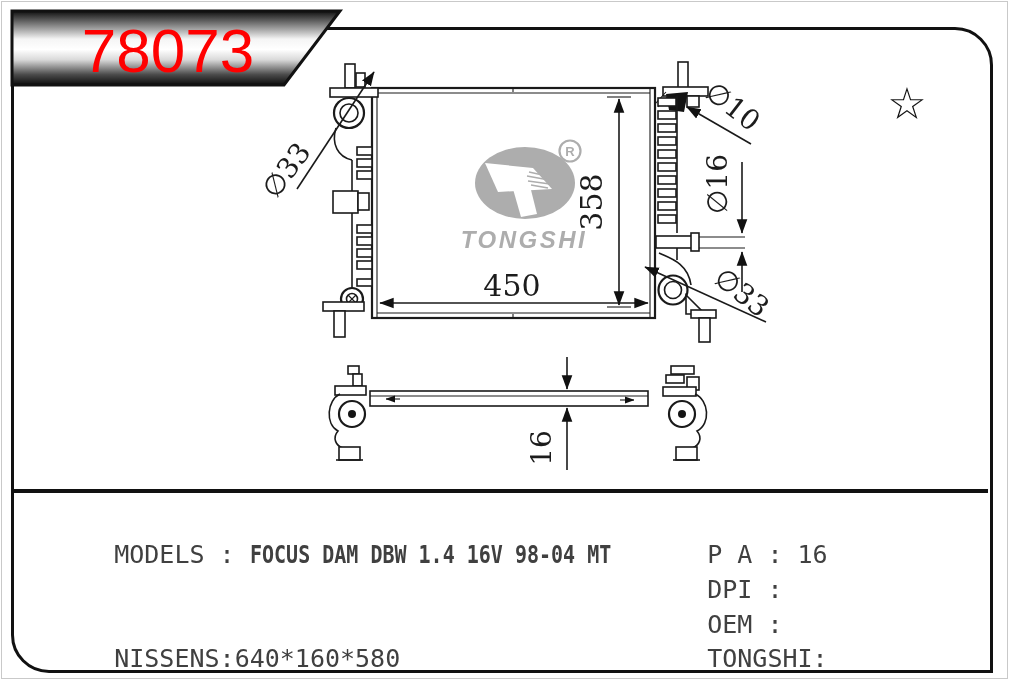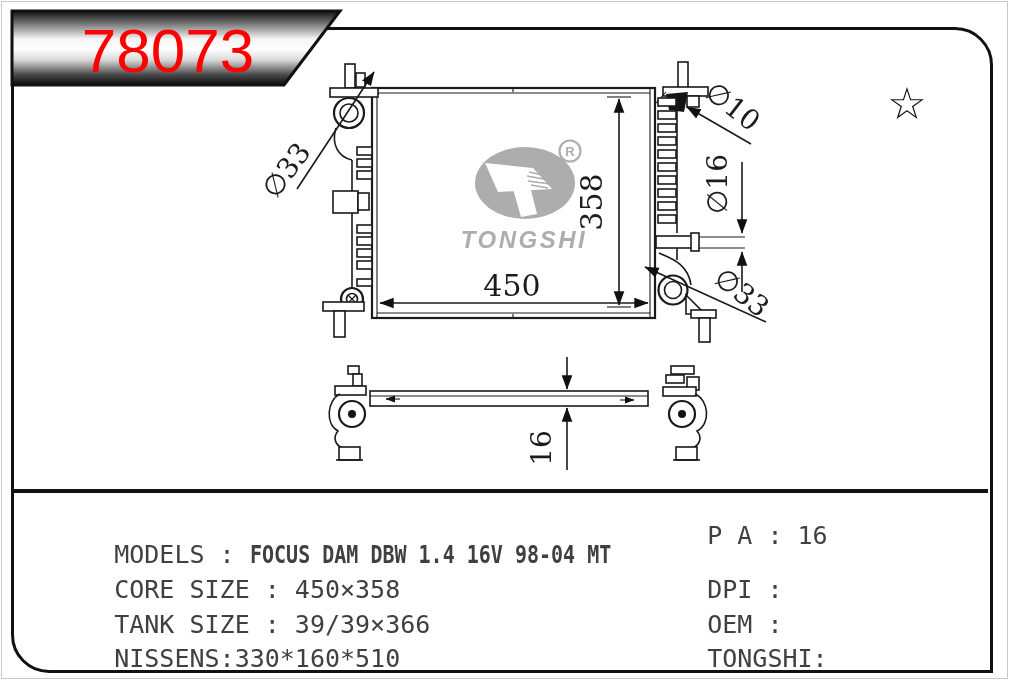--- a/index.html
+++ b/index.html
@@ -207,31 +207,25 @@
         <stop offset="1" stop-color="#0c0c0c"></stop>
       </linearGradient>
     </defs>
     <polygon points="2,3 330,3 274,77 2,77" fill="url(#mg)" stroke="#111" stroke-width="3"></polygon>
     <text x="158" y="64" text-anchor="middle" font-size="62" fill="#ff0000" font-family="Liberation Sans, sans-serif">78073</text>
   </svg>
 
   <div class="spec-row" style="left:54px;top:507px;">
     <span class="lbl">MODELS : </span><span class="val-bold">FOCUS DAM DBW 1.4 16V 98-04 MT</span>
   </div>
-  <div class="spec-row" style="left:54px;top:542px;">
-    <span class="lbl">CORE SIZE : </span><span class="val">450×358</span>
-  </div>
-  <div class="spec-row" style="left:54px;top:577px;">
-    <span class="lbl">TANK SIZE : </span><span class="val">39/39×366</span>
-  </div>
   <div class="spec-row" style="left:54px;top:611px;">
-    <span class="lbl">NISSENS:</span><span class="val">330*160*510</span>
-  </div>
-
-  <div class="spec-row" style="left:647px;top:488px;">
+    <span class="lbl">NISSENS:</span><span class="val">640*160*580</span>
+  </div>
+
+  <div class="spec-row" style="left:647px;top:507px;">
     <span class="lbl">P A : </span><span class="val">16</span>
   </div>
   <div class="spec-row" style="left:647px;top:577px;">
     <span class="lbl">OEM : </span><span class="val"></span>
   </div>
   <div class="spec-row" style="left:647px;top:542px;">
     <span class="lbl">DPI : </span><span class="val"></span>
   </div>
   <div class="spec-row" style="left:647px;top:611px;">
     <span class="lbl">TONGSHI:</span><span class="val"></span>

